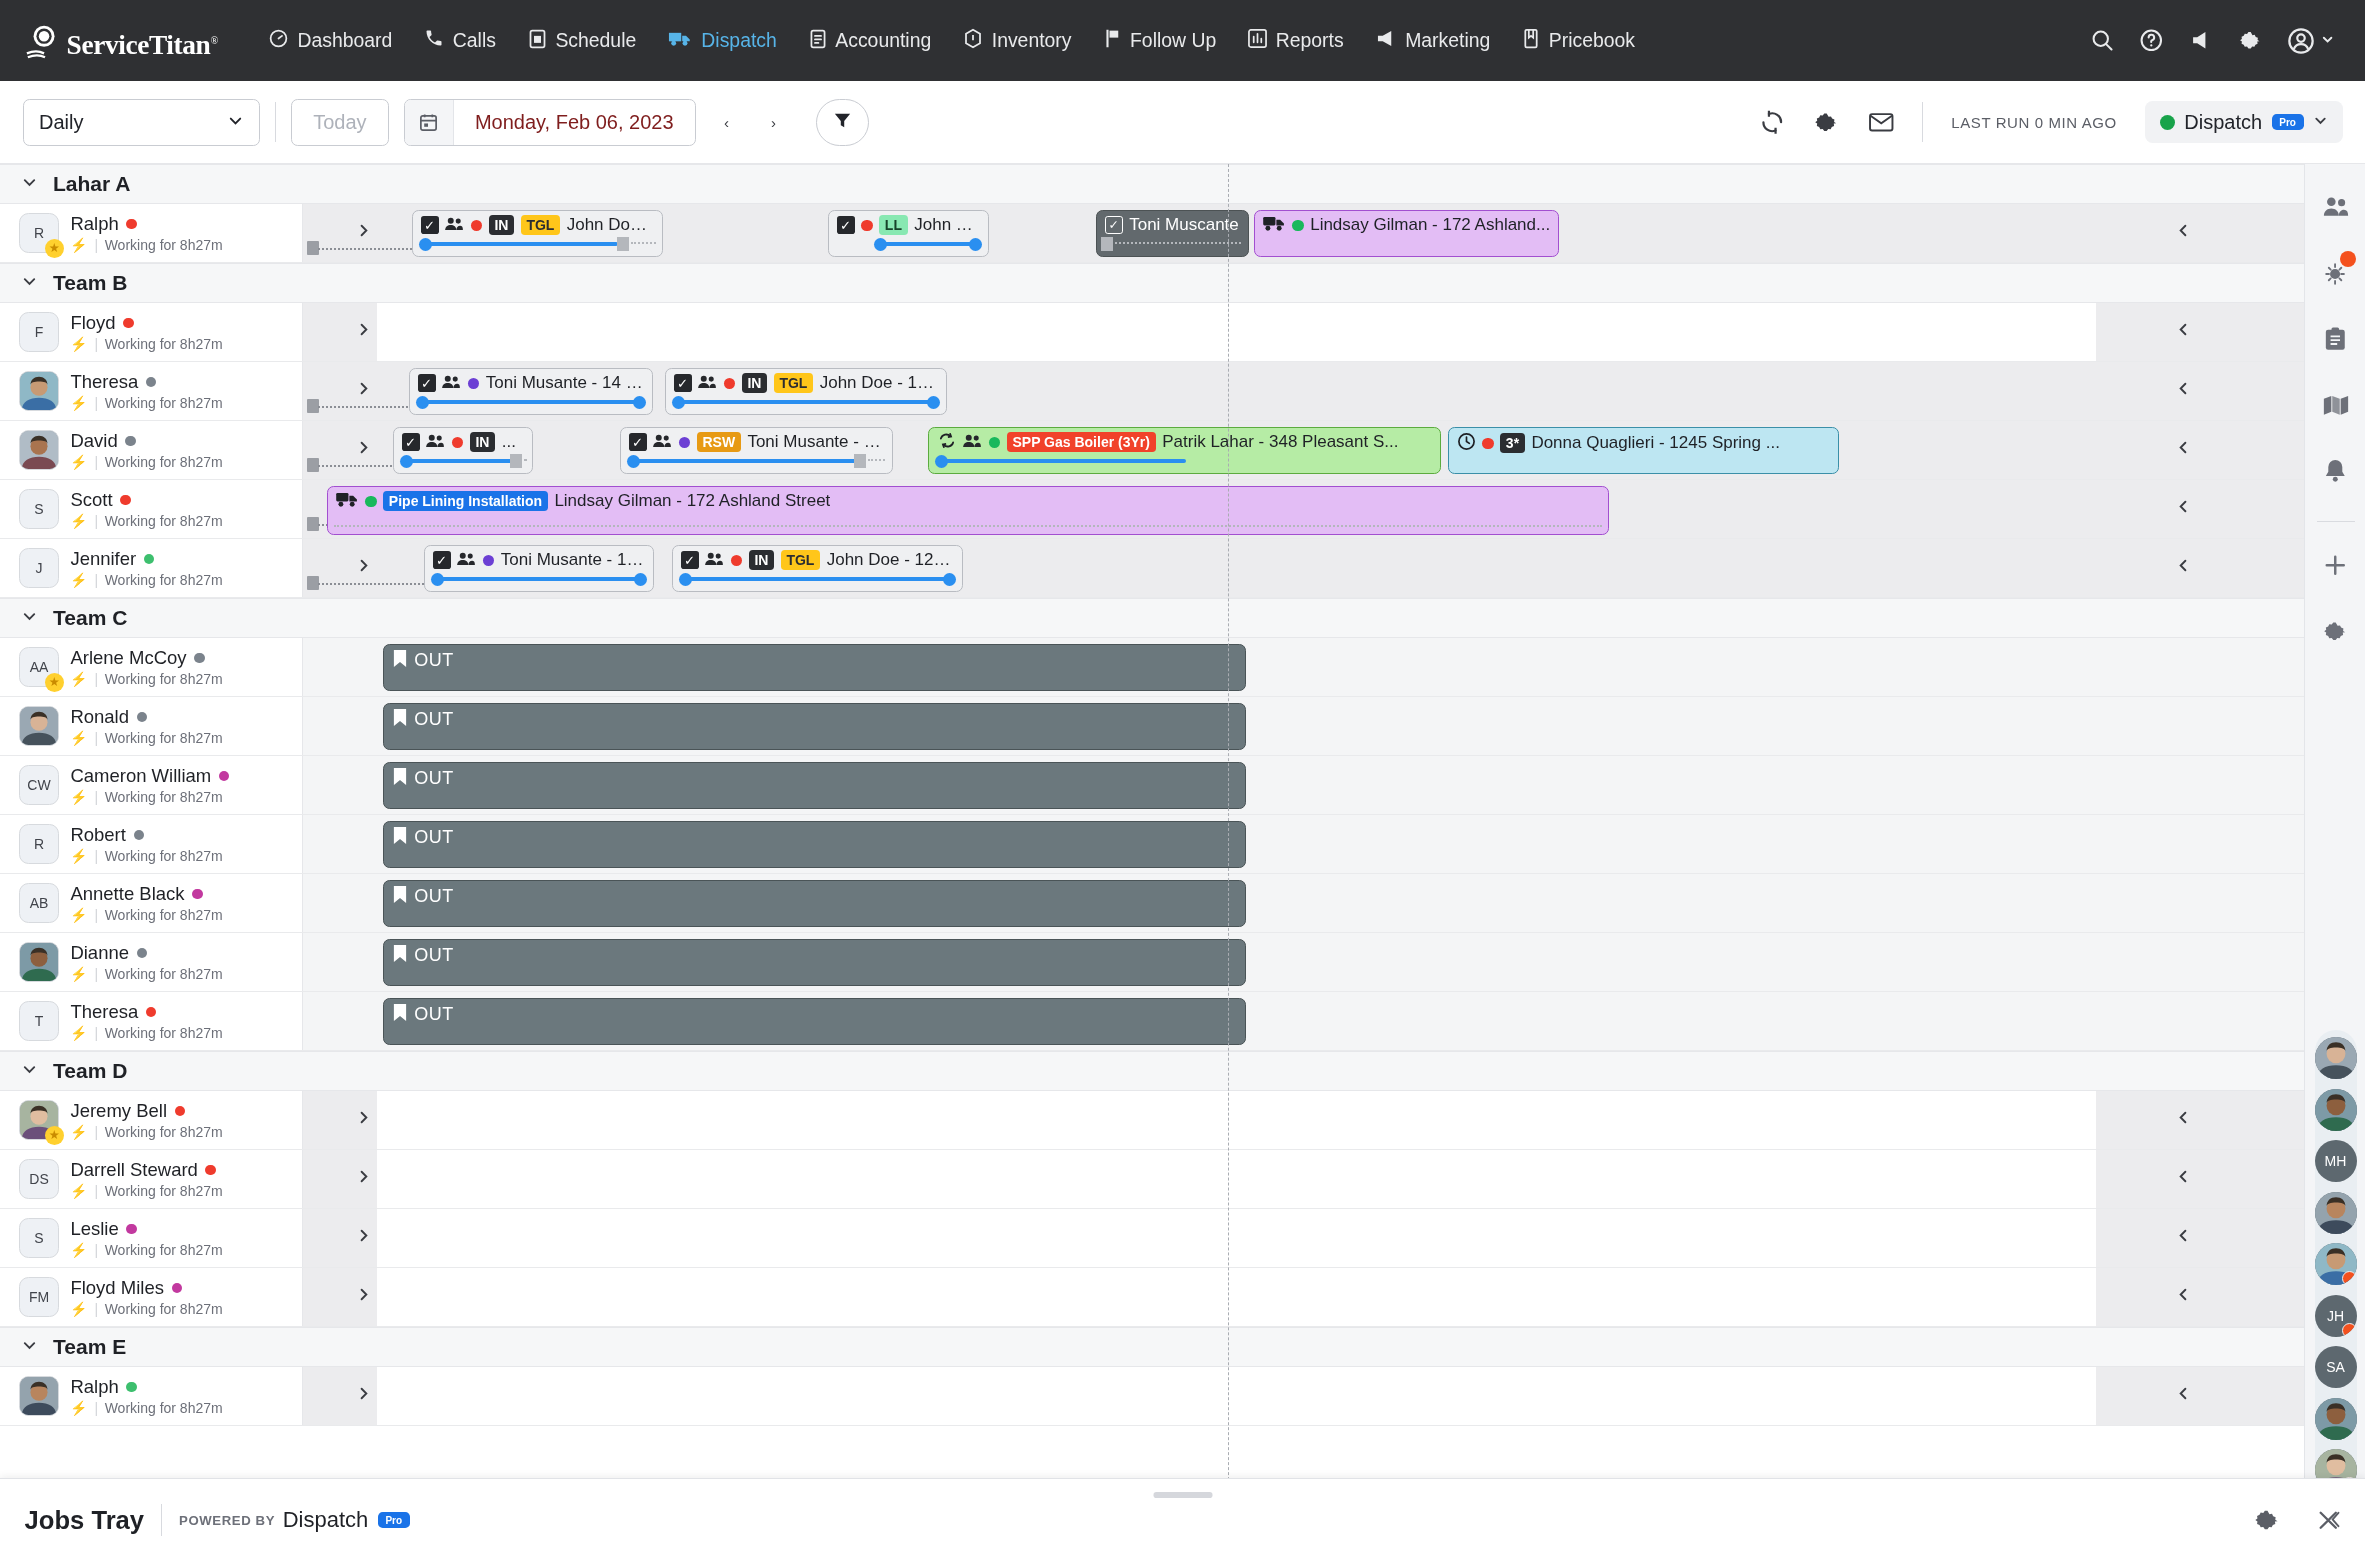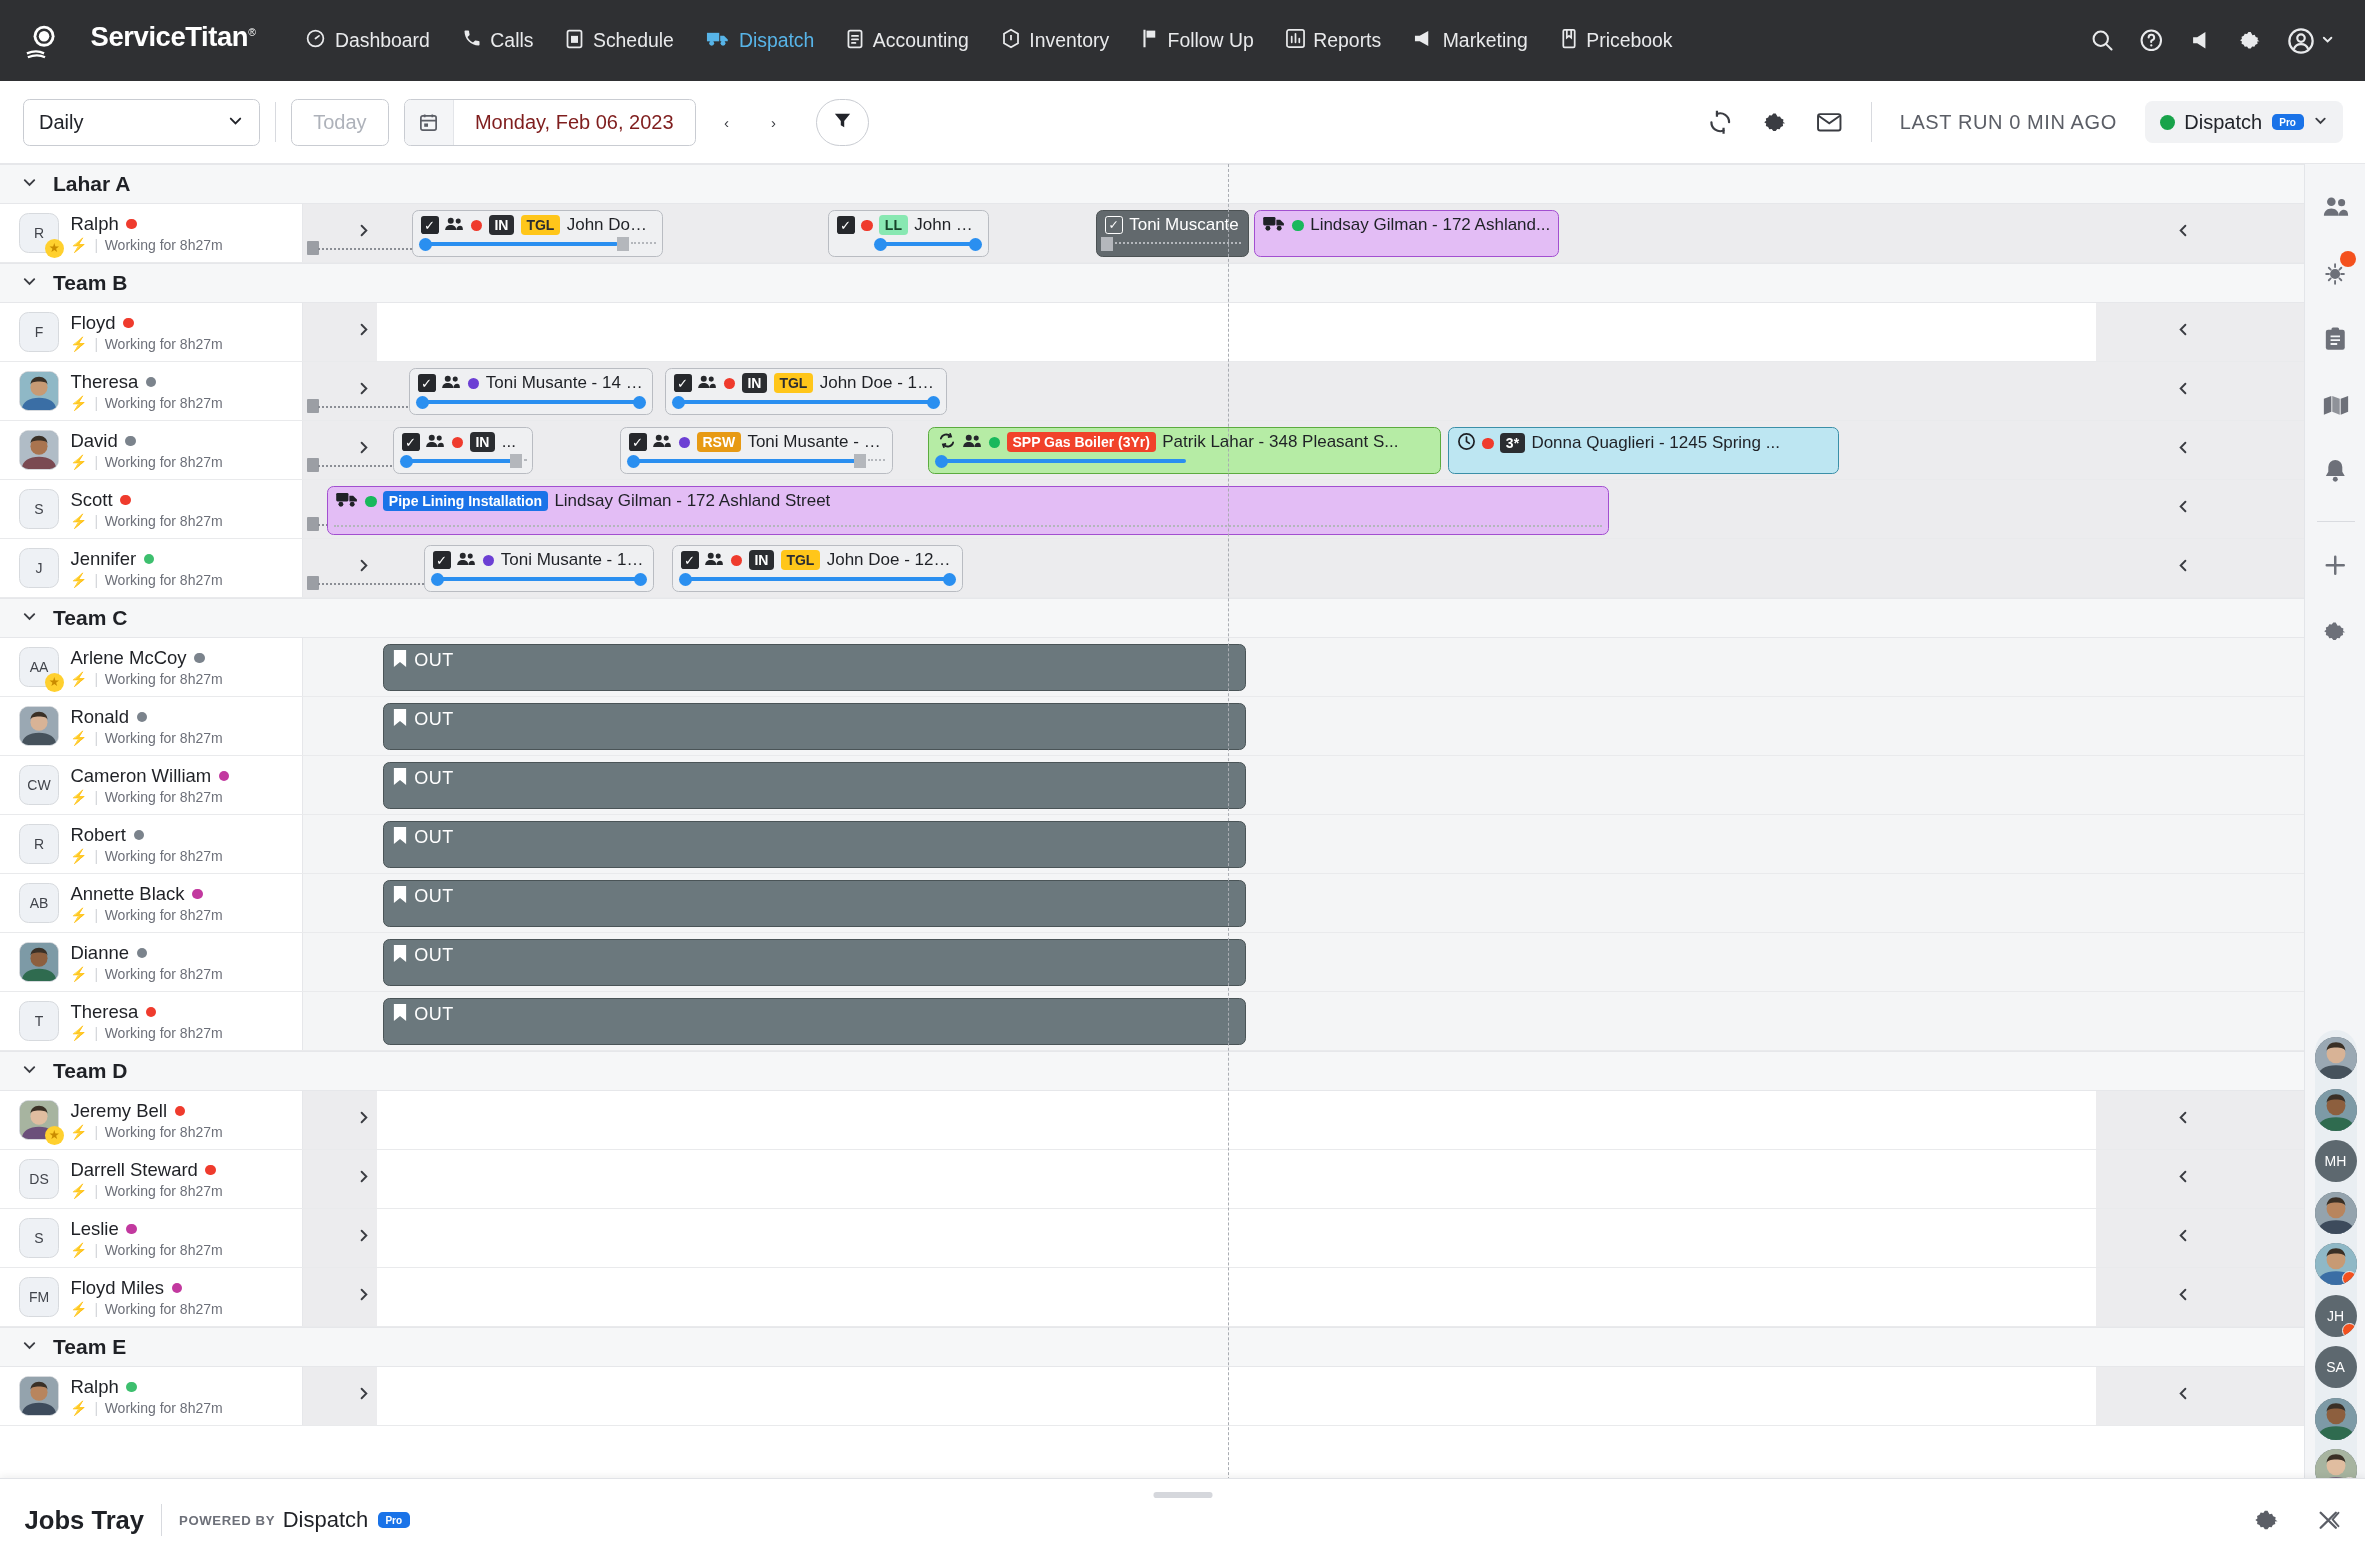--- a/index.html
+++ b/index.html
@@ -9,21 +9,21 @@
     background: #ffffff;
     overflow: hidden;
   }
   body { position: relative; }
 
   
   .topnav {
     height: 81px; background: #2f3033; display: flex; align-items: center;
     padding: 0 24.6px; color: #ffffff; position: relative;
   }
-  .brand { display: flex; align-items: flex-start; gap: 26px; margin-right: 34px; }
+  .brand { display: flex; align-items: flex-end; gap: 2px; margin-right: 34px; font-family: Liberation Serif, serif; }
   .brand-mark { width: 40px; height: 40px; }
   .brand-text { font-size: 27.4px; font-weight: bold; letter-spacing: -0.4px; }
   .brand-text sup { font-size: 10.4px; vertical-align: super; font-weight: normal; }
   .navitems { display: flex; align-items: center; gap: 0px; }
   .navitem {
     display: flex; align-items: center; gap: 8.5px; padding: 0 16px;
     font-size: 19.4px; color: #e9eaec; height: 81px; cursor: pointer;
   }
   .navitem.active { color: #57b4e8; }
   .navitem svg { flex: 0 0 auto; }
@@ -61,21 +61,21 @@
     width: 32px; height: 47px; display: flex; align-items: center;
     justify-content: center; cursor: pointer; color: #3a3c42;
   }
   .filter-btn {
     width: 53px; height: 47px; border: 0.9px solid #c9ccd2; border-radius: 24.6px;
     display: flex; align-items: center; justify-content: center; background: #fff;
     cursor: pointer; margin-left: 11.4px;
   }
   .toolbar-right { margin-left: auto; display: flex; align-items: center; gap: 28px; }
   .tb-ic { cursor: pointer; display: flex; }
-  .lastrun { font-size: 20px; color: #5b5e66; letter-spacing: 0.6px; white-space: nowrap; }
+  .lastrun { font-size: 15px; color: #5b5e66; letter-spacing: 0.6px; white-space: nowrap; }
   .dispatch-pill {
     display: flex; align-items: center; gap: 9.5px; background: #f1f2f4;
     border-radius: 7.6px; padding: 9.5px 15px; cursor: pointer;
   }
   .dot-green { width: 15px; height: 15px; border-radius: 50%; background: #18a34a; }
   .pill-label { font-size: 20px; color: #22242a; }
   .pro-badge {
     background: #1a73e8; color: #fff; font-size: 10px; font-weight: bold;
     border-radius: 4.7px; padding: 2.8px 7.6px;
   }

